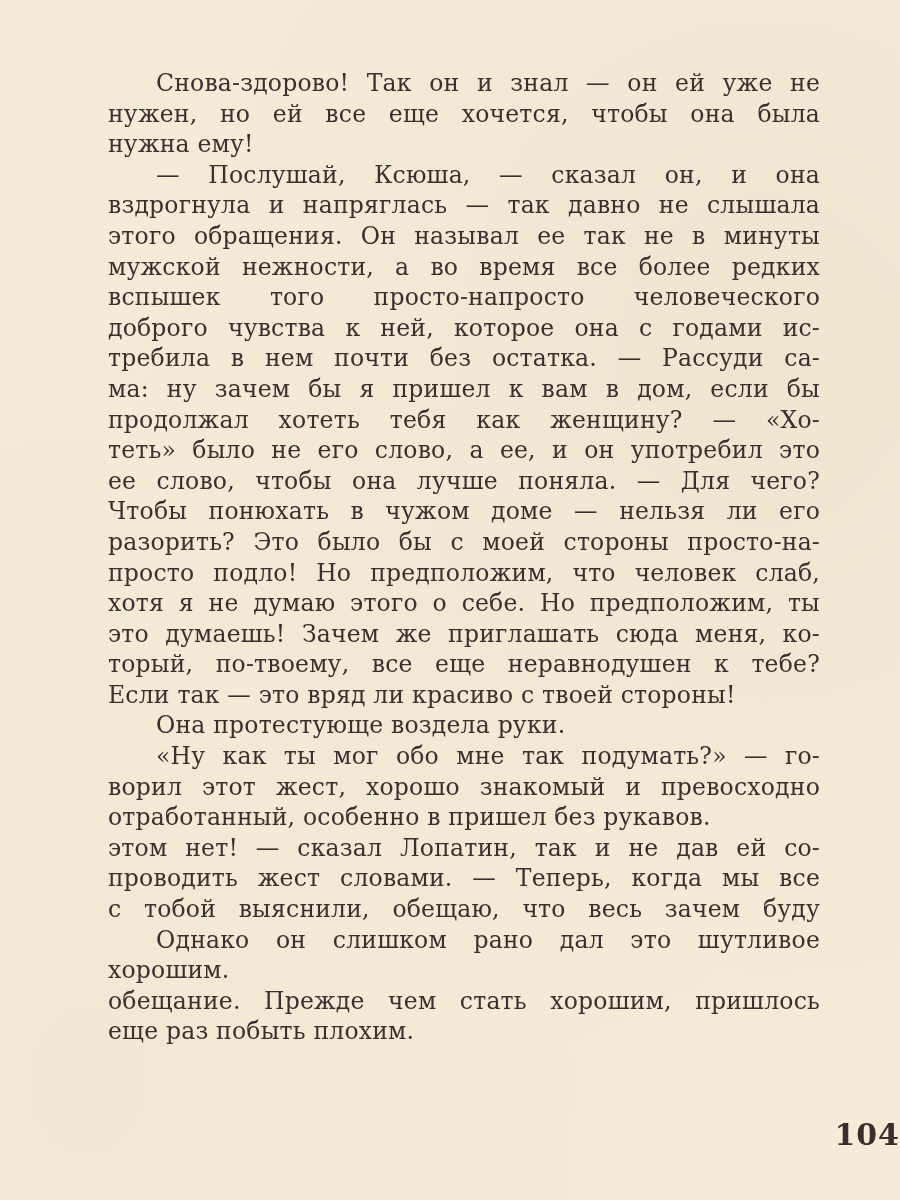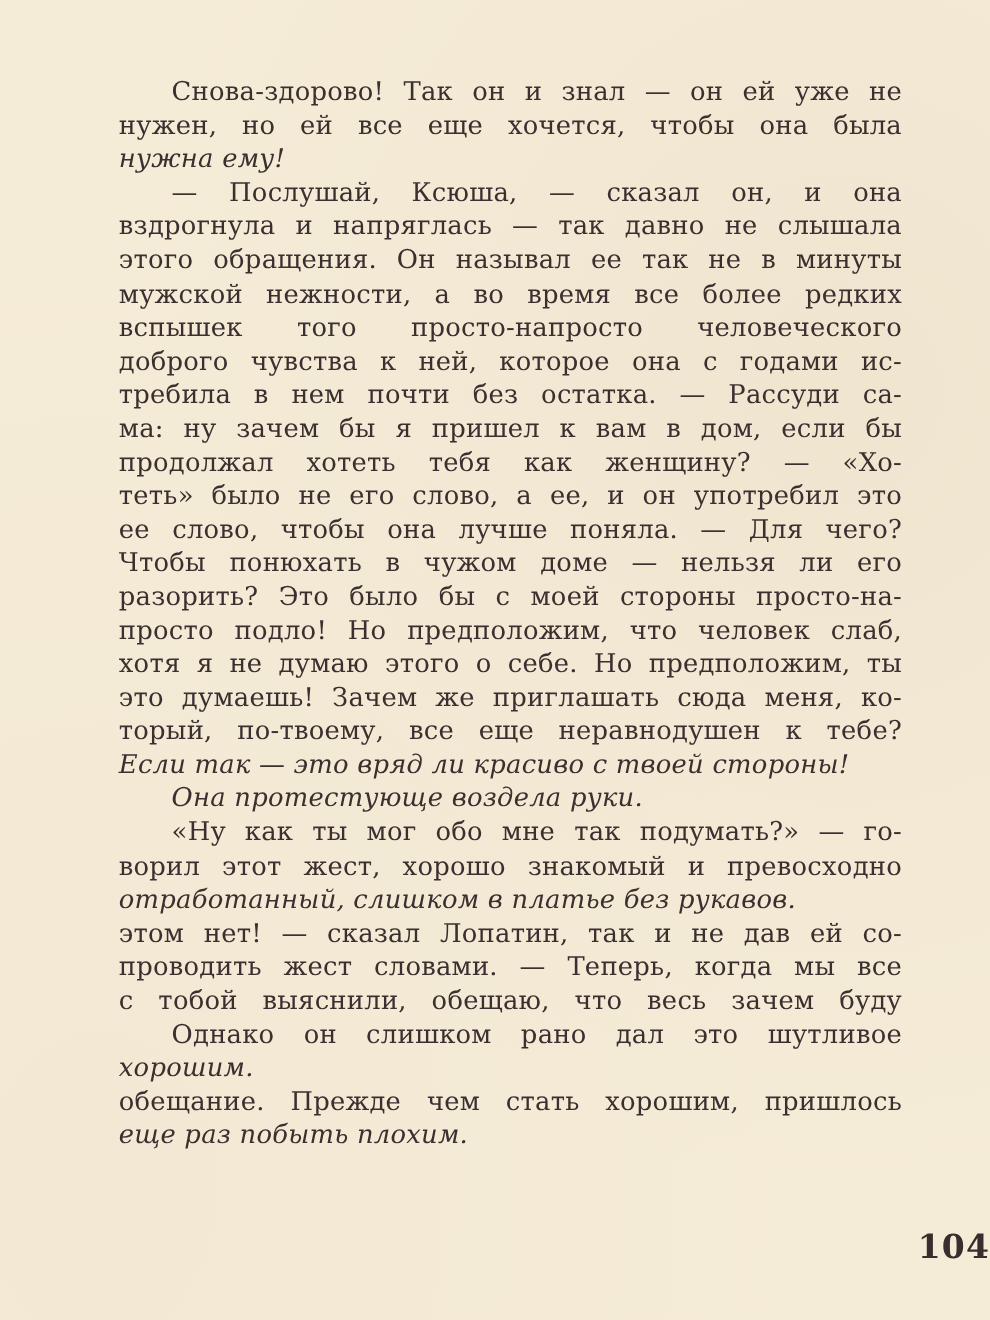--- a/index.html
+++ b/index.html
@@ -39,21 +39,20 @@
       white-space: nowrap;
       text-align: justify;
       text-align-last: justify;
       height: 30.6px;
     }
     .line.indent {
       padding-left: 48px;
     }
     .line.last {
       text-align-last: left;
-      font-style: italic;
     }
     .page-number {
       position: absolute;
       left: 0;
       width: 900px;
       top: 1117px;
       text-align: right;
       font-family: "DejaVu Serif", "Liberation Serif", serif;
       font-size: 30px;
       font-weight: bold;
@@ -83,21 +82,21 @@
       <span class="line">Чтобы понюхать в чужом доме — нельзя ли его</span>
       <span class="line">разорить? Это было бы с моей стороны просто-на-</span>
       <span class="line">просто подло! Но предположим, что человек слаб,</span>
       <span class="line">хотя я не думаю этого о себе. Но предположим, ты</span>
       <span class="line">это думаешь! Зачем же приглашать сюда меня, ко-</span>
       <span class="line">торый, по-твоему, все еще неравнодушен к тебе?</span>
       <span class="line last">Если так — это вряд ли красиво с твоей стороны!</span>
       <span class="line indent last">Она протестующе воздела руки.</span>
       <span class="line indent">«Ну как ты мог обо мне так подумать?» — го-</span>
       <span class="line">ворил этот жест, хорошо знакомый и превосходно</span>
-      <span class="line last">отработанный, слишком в платье без рукавов.</span>
+      <span class="line last">отработанный, особенно в пришел без рукавов.</span>
       <span class="line">этом нет! — сказал Лопатин, так и не дав ей со-</span>
       <span class="line">проводить жест словами. — Теперь, когда мы все</span>
       <span class="line">с тобой выяснили, обещаю, что весь зачем буду</span>
       <span class="line indent">Однако он слишком рано дал это шутливое</span>
       <span class="line last">хорошим.</span>
       <span class="line">обещание. Прежде чем стать хорошим, пришлось</span>
       <span class="line last">еще раз побыть плохим.</span>
     </div>
   <div class="page-number">104</div>
 </div>

